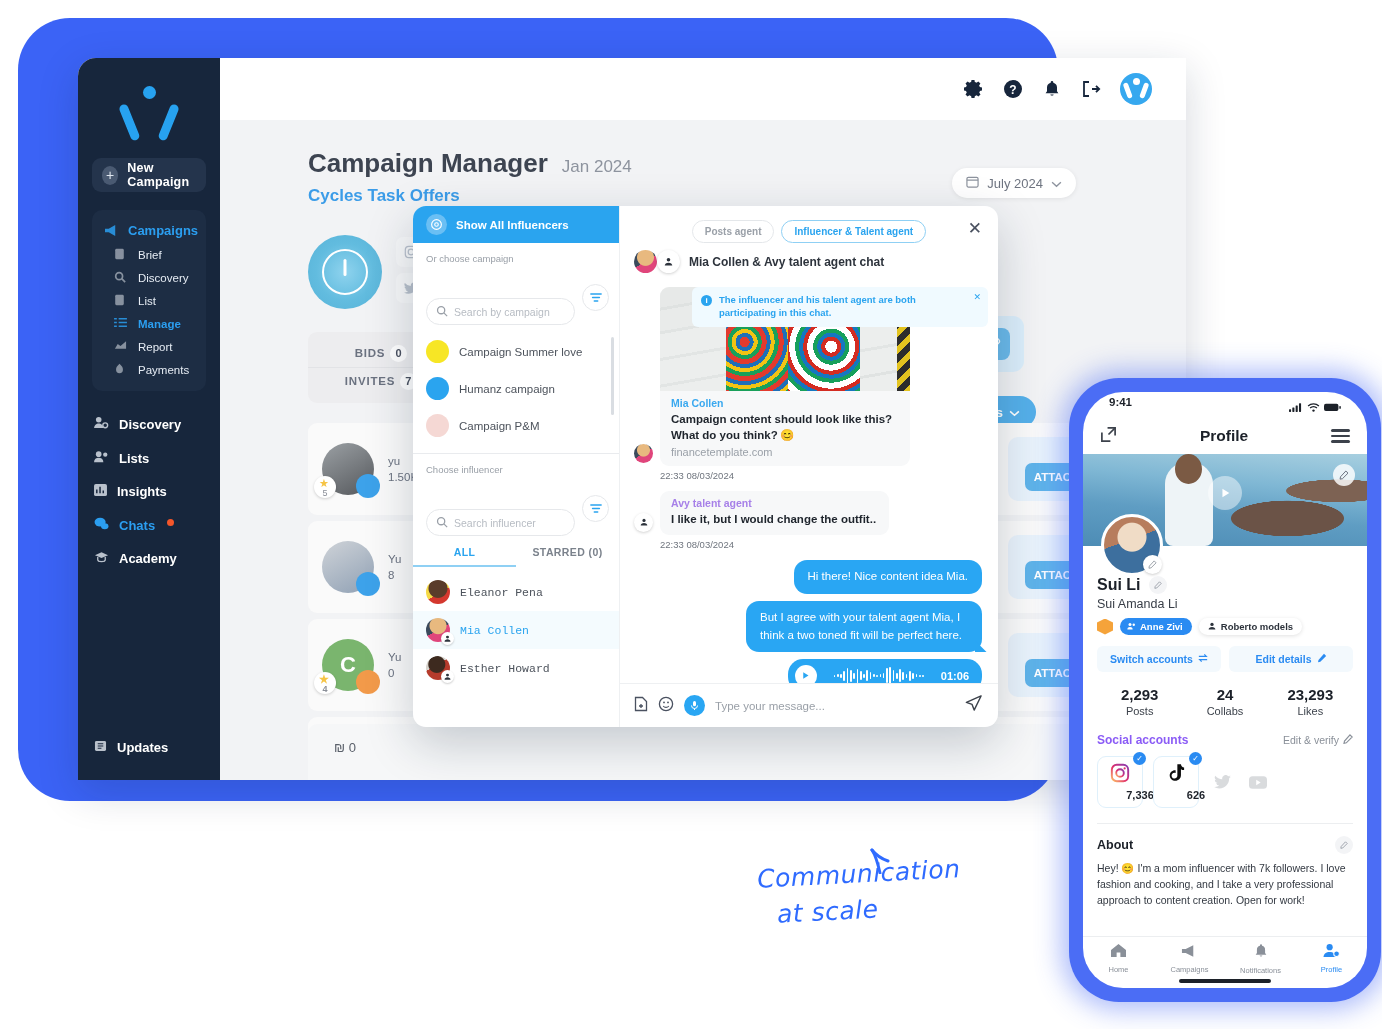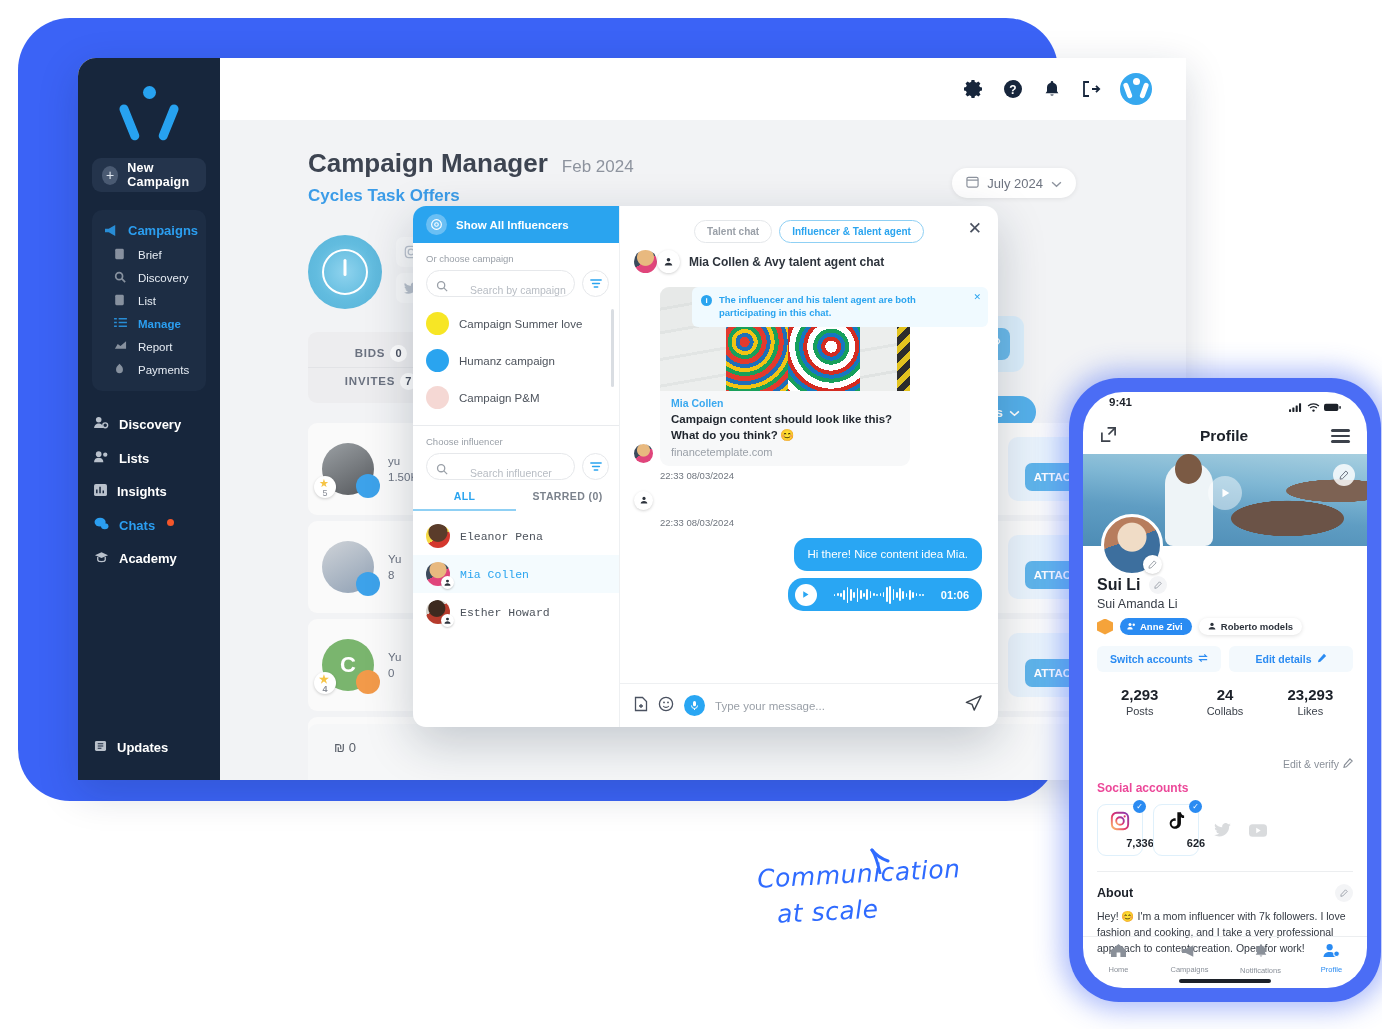--- a/index.html
+++ b/index.html
@@ -168,22 +168,22 @@
   .chat-left { width:207px; height:100%; border-right:1px solid #eef0f2; display:flex; flex-direction:column; }
   .show-all {
     height:37px; background:#2aa4ef; display:flex; align-items:center; gap:9px; padding-left:13px; cursor:pointer;
   }
   .show-all .orb { width:21px; height:21px; border-radius:50%; background:rgba(255,255,255,.3); display:flex; align-items:center; justify-content:center; }
   .show-all .lbl { color:#fff; font-size:11.5px; font-weight:bold; }
 
   .sec-label { font-size:9.5px; color:#9aa0a8; padding:10px 0 6px 13px; }
   .srch-row { display:flex; align-items:center; gap:7px; padding:0 10px 0 13px; }
   .srch {
-    flex:1; height:27px; border:1px solid #e6e8eb; border-radius:14px; display:flex; align-items:flex-end;
-    gap:22px; padding-left:9px;
+    flex:1; height:27px; border:1px solid #e6e8eb; border-radius:14px; display:flex; align-items:center;
+    gap:6px; padding-left:9px;margin-top:28px;
   }
   .srch input { border:0; outline:0; font-size:10.5px; color:#4a5160; width:100%; font-family:"Liberation Sans", sans-serif; background:transparent; }
   .srch input::placeholder { color:#b7bcc3; }
   .filt { width:27px; height:27px; border-radius:50%; border:1px solid #e6e8eb; display:flex; align-items:center; justify-content:center; cursor:pointer; }
 
   .camp-list { margin-top:8px; position:relative; height:118px; overflow:hidden; }
   .camp-item { display:flex; align-items:center; gap:10px; padding:7px 0 7px 13px; cursor:pointer; }
   .camp-ico { width:23px; height:23px; border-radius:50%; flex:0 0 23px; }
   .camp-nm { font-size:11.5px; color:#4d535c; }
   .camp-scroll { position:absolute; right:5px; top:4px; width:3px; height:78px; background:#d9dde2; border-radius:2px; }
@@ -329,21 +329,21 @@
   .two-actions { display:flex; gap:8px; margin-top:11px; }
   .act { flex:1; height:26px; background:#f3f9fd; border-radius:6px; color:#2a8bf2; font-size:10.5px; font-weight:bold;
          display:flex; align-items:center; justify-content:center; gap:5px; cursor:pointer; }
 
   .stats { display:flex; margin-top:14px; }
   .stat { flex:1; text-align:center; }
   .stat-v { font-size:15px; font-weight:bold; color:#1c2129; }
   .stat-l { font-size:11px; color:#3c424b; margin-top:2px; }
 
   .soc-hdr { display:flex; align-items:center; justify-content:space-between; margin-top:16px; }
-  .soc-t { font-size:12px; font-weight:bold; color:#ec4899;margin-top:48px; }
+  .soc-t { font-size:12px; font-weight:bold; color:#8b5cf6; }
   .soc-edit { font-size:10.5px; color:#8a9099; display:flex; align-items:center; gap:4px; cursor:pointer; }
   .soc-row { display:flex; align-items:center; gap:10px; margin-top:9px; }
   .soc-card { width:46px; height:52px; border:1px solid #dff0fb; border-radius:9px; display:flex; flex-direction:column;
               align-items:center; justify-content:center; gap:2px; position:relative; cursor:pointer; }
   .soc-card .vchk { position:absolute; right:-4px; top:-5px; width:13px; height:13px; border-radius:50%; background:#2a8bf2;
                     color:#fff; font-size:8px; display:flex; align-items:center; justify-content:center; }
   .soc-n { font-size:11px; font-weight:bold; color:#1c2129;margin-left:40px; }
   .soc-muted { width:26px; height:24px; display:flex; align-items:center; justify-content:center; opacity:.32; }
 
   .about-hdr { display:flex; align-items:center; justify-content:space-between; margin-top:15px; padding-top:12px; border-top:1px solid #eceef0; }
@@ -537,21 +537,21 @@
       <span class="tb-avatar">
         <span class="h"></span>
           <span class="ll"></span>
           <span class="lr"></span>
       </span>
     </div>
 
     <div class="main">
       <div class="page-title-row">
         <span class="page-title">Campaign Manager</span>
-        <span class="page-month">Feb 2024</span>
+        <span class="page-month">Jan 2024</span>
       </div>
       <div class="page-sub">Cycles Task Offers</div>
 
       <div class="date-pill">
         <span>
           <svg viewBox="0 0 14 14" width="13" height="13">
               <rect x="1" y="2.5" width="12" height="10.5" rx="1.6" fill="none" stroke="#8d939e" stroke-width="1.3"></rect>
               <path d="M1 5.6h12" stroke="#8d939e" stroke-width="1.3"></path>
             </svg>
         </span>
@@ -811,21 +811,21 @@
                   </svg>
               </span>
             </span>
             <span class="inf-nm">Esther Howard</span>
           </div>
         </div>
       </div>
 
       <div class="chat-right">
         <div class="chat-top">
-          <span class="seg">Talent chat</span>
+          <span class="seg">Posts agent</span>
           <span class="seg on">Influencer &amp; Talent agent</span>
           <span class="close-x">✕</span>
         </div>
 
         <div class="chat-who">
           <span class="who-ava" style="background:radial-gradient(circle at 50% 32%,#e8b97f 0 8px,transparent 9px),linear-gradient(150deg,#3b4a5c 0 50%,#e0457b 50% 100%)"></span>
           <span class="who-agent">
             <svg viewBox="0 0 12 12" width="9" height="9">
                 <circle cx="6" cy="3.6" r="2.4" fill="#2d333c"></circle>
                 <path d="M1 11.4c0-2.4 2.2-3.9 5-3.9s5 1.5 5 3.9z" fill="#2d333c"></path>
@@ -859,27 +859,34 @@
           </div>
           <div class="time">22:33 08/03/2024</div>
 
           <div class="msg-in">
             <span class="m-ava agent">
               <svg viewBox="0 0 12 12" width="8" height="8">
                   <circle cx="6" cy="3.6" r="2.4" fill="#2d333c"></circle>
                   <path d="M1 11.4c0-2.4 2.2-3.9 5-3.9s5 1.5 5 3.9z" fill="#2d333c"></path>
                 </svg>
             </span>
+            <div class="bub-simple">
+              <div class="bub-sender agent">Avy talent agent</div>
+              <div class="bub-line">I like it, but I would change the outfit..</div>
+            </div>
           </div>
           <div class="time">22:33 08/03/2024</div>
 
           <div class="msg-out">
             <div class="bub-out">Hi there! Nice content idea Mia.</div>
           </div>
 
+          <div class="msg-out">
+            <div class="bub-out tail">But I agree with your talent agent Mia, I think a two toned fit will be perfect here.</div>
+          </div>
 
           <div class="msg-out" style="flex-direction:column;align-items:flex-end;margin-bottom:0">
             <div class="voice">
               <span class="play">
                 <svg viewBox="0 0 12 12" width="9" height="9">
                     <path d="M3 1.6 10 6 3 10.4z" fill="#29a6f3"></path>
                   </svg>
               </span>
               <span class="wave">
                 <i style="height:2px"></i>

